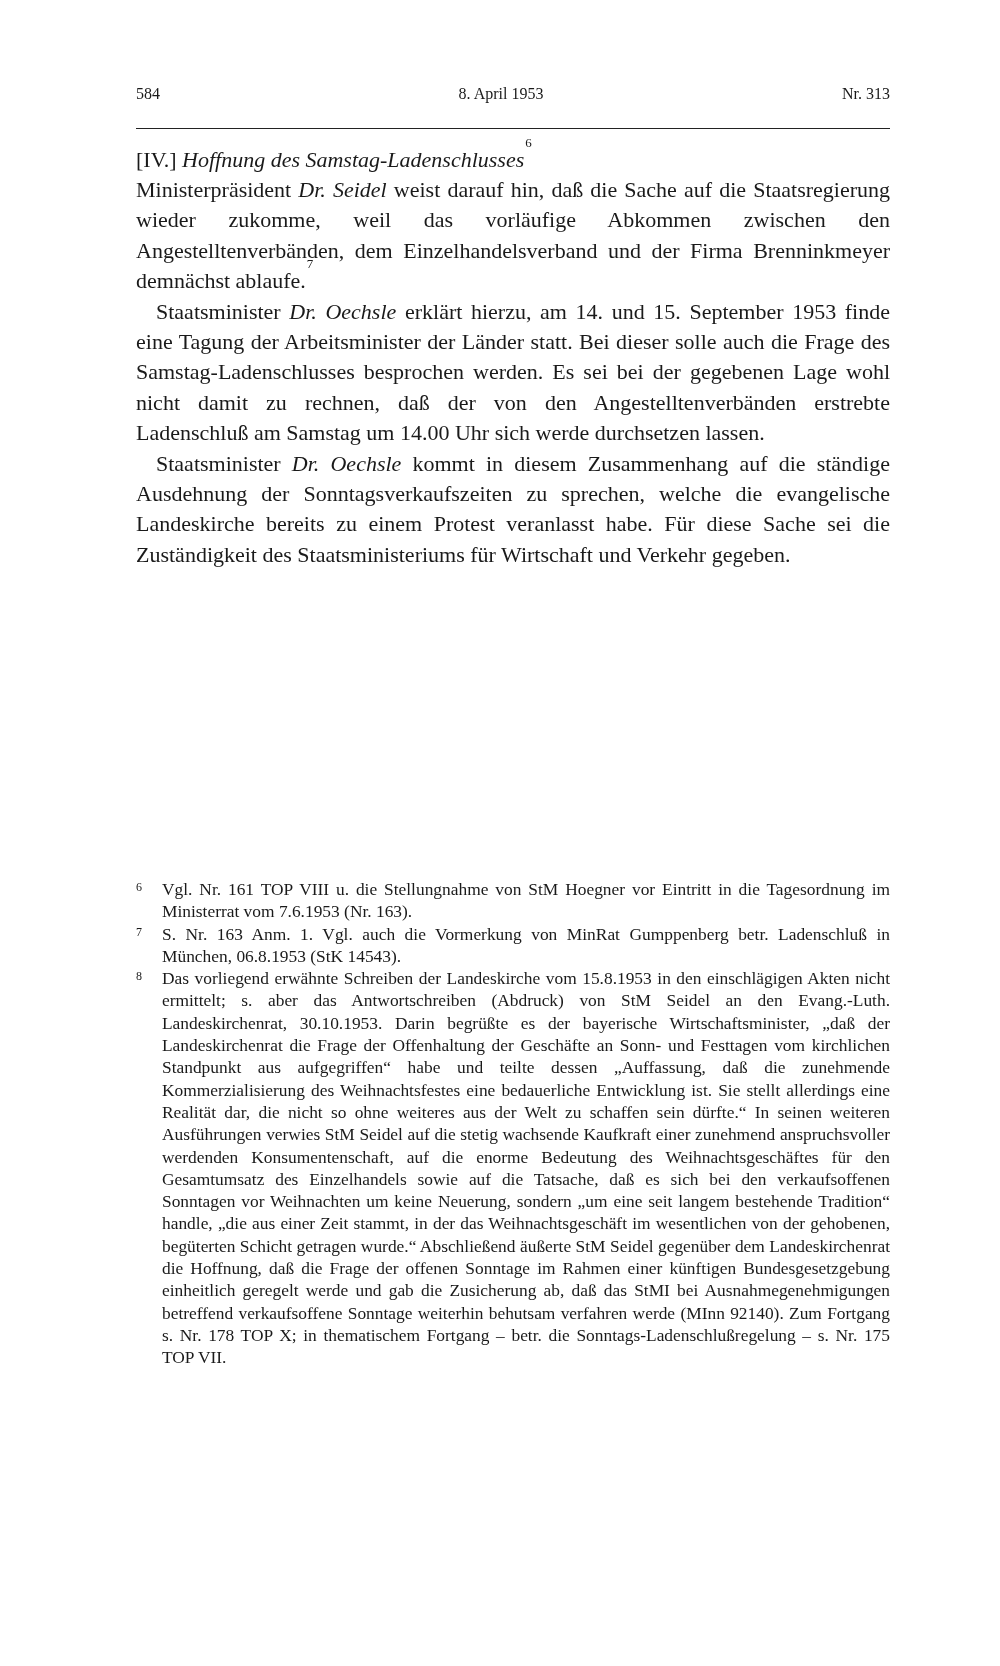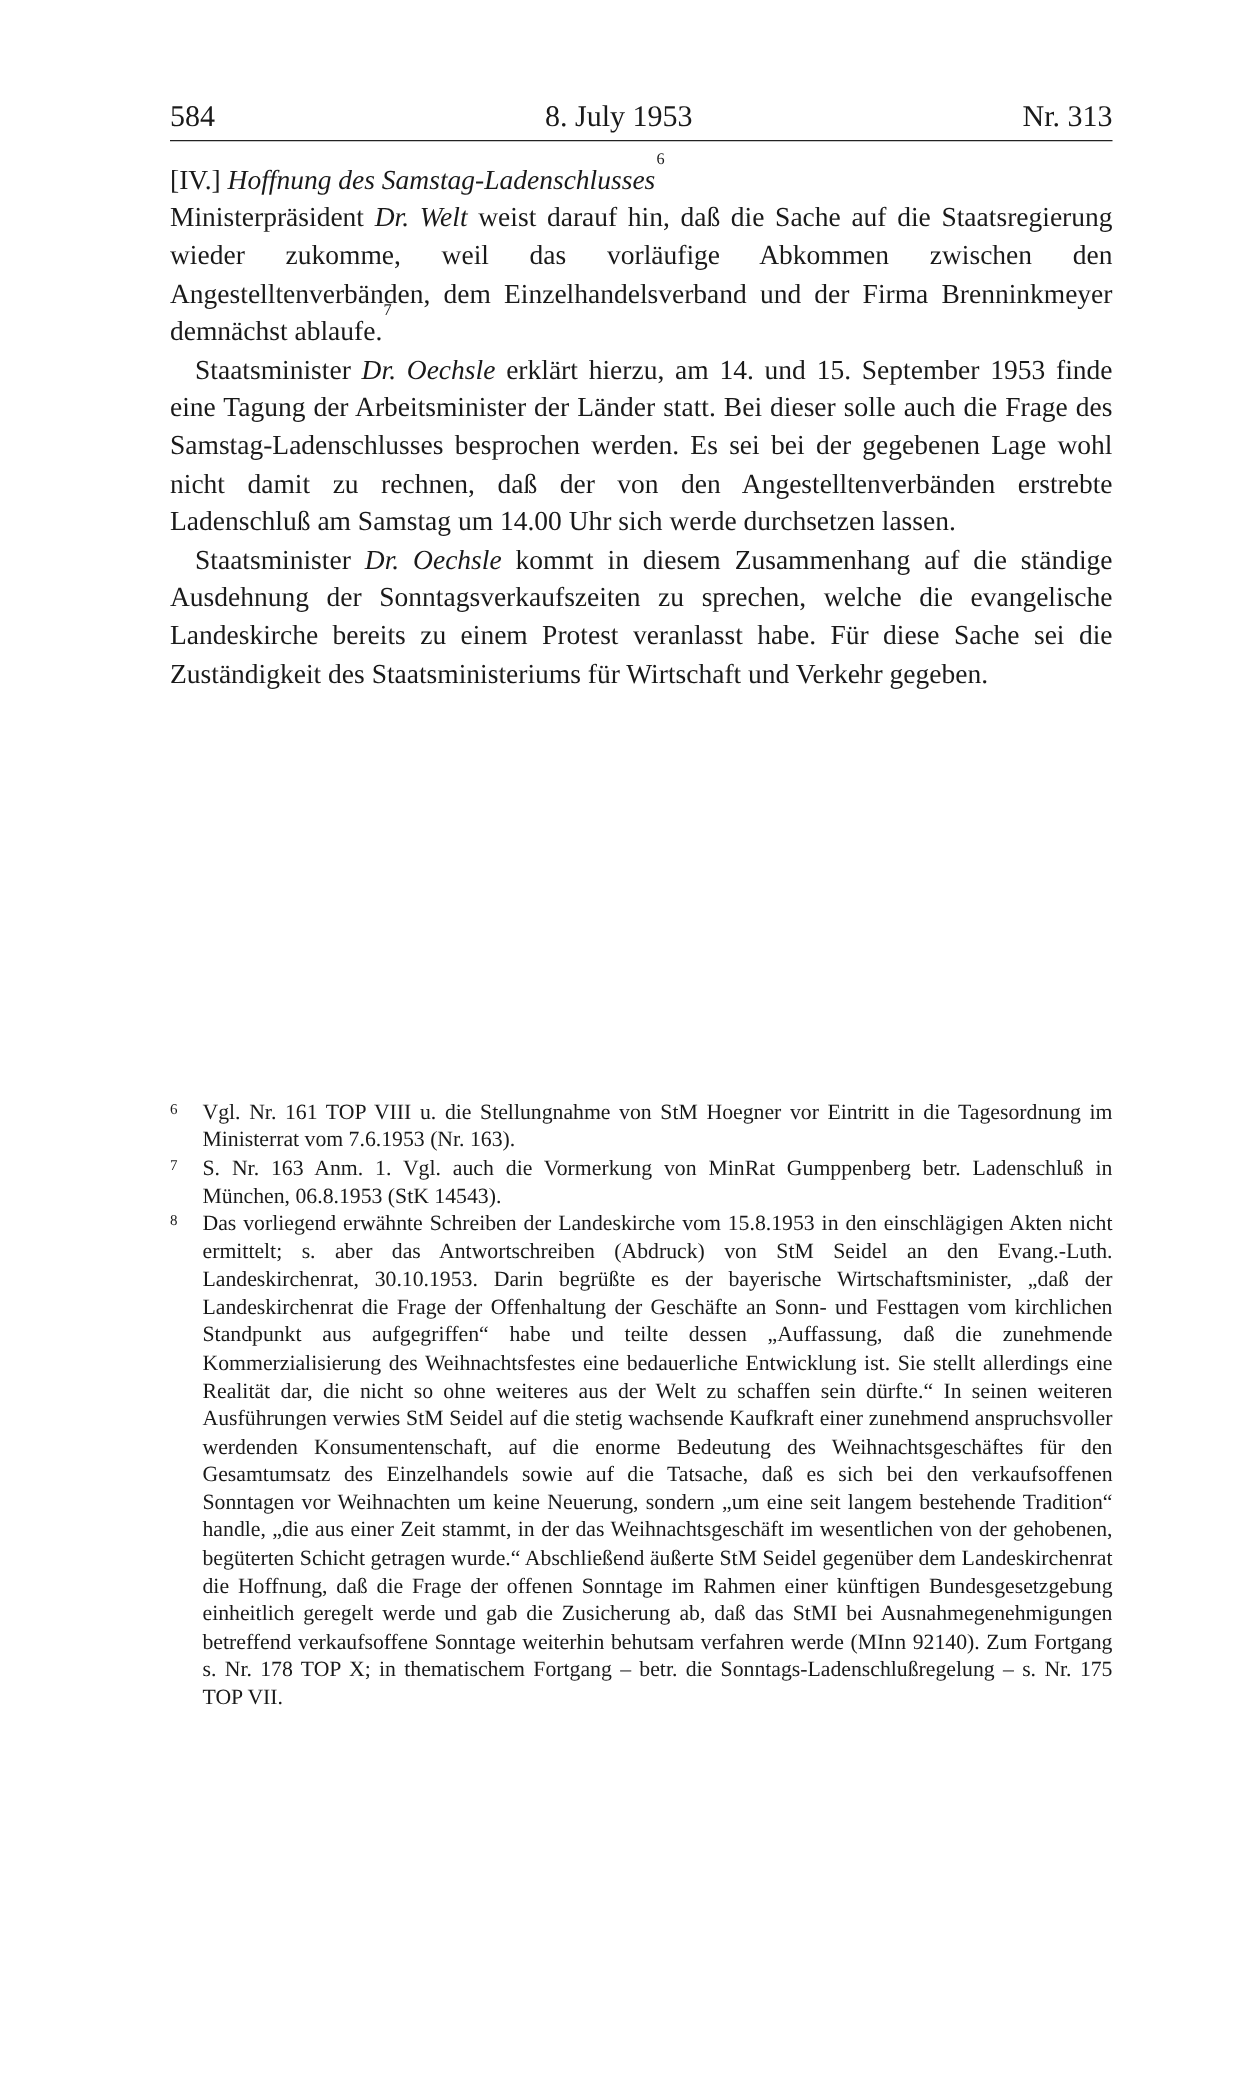--- a/index.html
+++ b/index.html
@@ -18,23 +18,23 @@
     .page {
       position: absolute;
       left: 136px;
       top: 80px;
       width: 754px;
     }
     .running-head {
       display: flex;
       justify-content: space-between;
       align-items: baseline;
-      font-size: 24px;
+      font-size: 16px;
       line-height: 28px;
-      padding-bottom: 4px;
+      padding-bottom: 20px;
       border-bottom: 1px solid #222;
     }
     .section-heading {
       margin-top: 16px;
       font-size: 22px;
       line-height: 30px;
     }
     .section-heading .it { font-style: italic; }
     sup.fn {
       font-size: 13px;
@@ -81,32 +81,32 @@
       text-align: justify;
     }
   </style>
 </head>
 <body>
 
 <div class="page">
 
   <div class="running-head">
     <span>584</span>
-    <span>8. July 1953</span>
+    <span>8. April 1953</span>
     <span>Nr. 313</span>
   </div>
 
   <div class="section-heading">
     <span>[IV.]</span>
     <span class="it">Hoffnung des Samstag-Ladenschlusses</span><sup class="fn">6</sup>
   </div>
 
   <div class="body">
     <p>
-      <span>Ministerpräsident </span><span class="it">Dr. Welt</span><span> weist darauf hin, daß die Sache auf die Staatsregierung wieder zukomme, weil das vorläufige Abkommen zwischen den Angestelltenverbänden, dem Einzelhandelsverband und der Firma Brenninkmeyer demnächst ablaufe.</span><sup class="fn">7</sup>
+      <span>Ministerpräsident </span><span class="it">Dr. Seidel</span><span> weist darauf hin, daß die Sache auf die Staatsregierung wieder zukomme, weil das vorläufige Abkommen zwischen den Angestelltenverbänden, dem Einzelhandelsverband und der Firma Brenninkmeyer demnächst ablaufe.</span><sup class="fn">7</sup>
     </p>
     <p class="indent">
       <span>Staatsminister </span><span class="it">Dr. Oechsle</span><span> erklärt hierzu, am 14. und 15. September 1953 finde eine Tagung der Arbeitsminister der Länder statt. Bei dieser solle auch die Frage des Samstag-Ladenschlusses besprochen werden. Es sei bei der gegebenen Lage wohl nicht damit zu rechnen, daß der von den Angestelltenverbänden erstrebte Ladenschluß am Samstag um 14.00 Uhr sich werde durchsetzen lassen.</span>
     </p>
     <p class="indent">
       <span>Staatsminister </span><span class="it">Dr. Oechsle</span><span> kommt in diesem Zusammenhang auf die ständige Ausdehnung der Sonntagsverkaufszeiten zu sprechen, welche die evangelische Landeskirche bereits zu einem Protest veranlasst habe. Für diese Sache sei die Zuständigkeit des Staatsministeriums für Wirtschaft und Verkehr gegeben.</span>
     </p>
   </div>
 </div>
 

